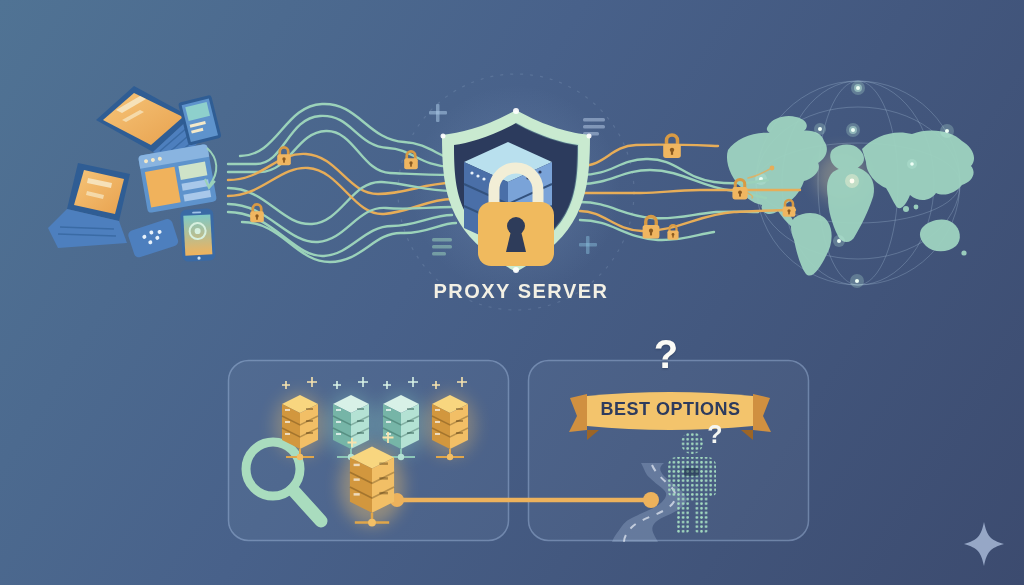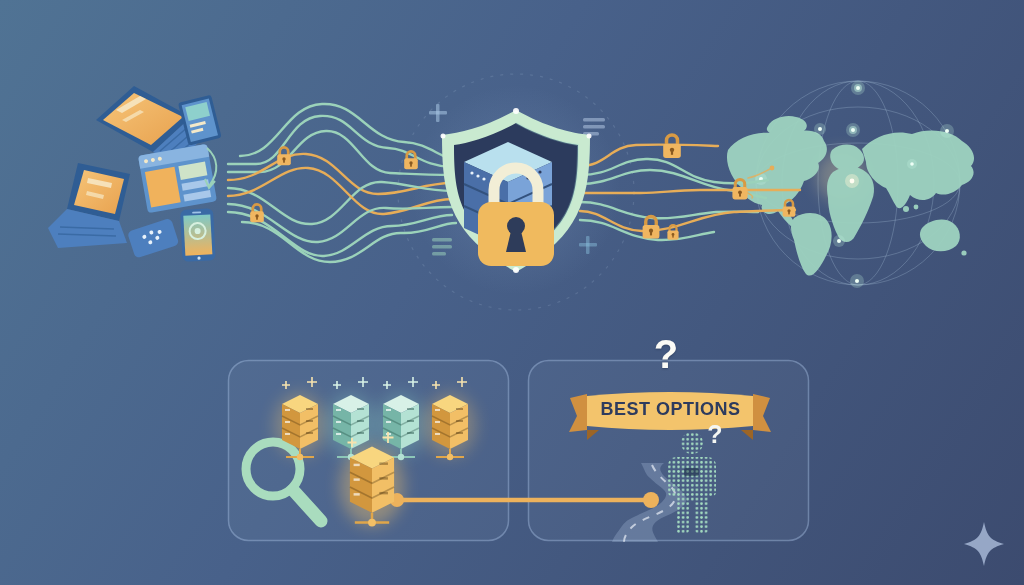--- a/index.html
+++ b/index.html
@@ -374,16 +374,17 @@
   <path d="M587,394 L570,398 L577,416 L569,432 L587,430 Z" fill="#d09040"></path>
   <path d="M753,394 L770,398 L763,416 L771,432 L753,430 Z" fill="#d09040"></path>
   <path d="M587,430 L599,430 L587,440 Z" fill="#9c6526"></path>
   <path d="M753,430 L741,430 L753,440 Z" fill="#9c6526"></path>
   <path d="M587,396 Q670,388 753,396 L753,426 Q670,434 587,426 Z" fill="#f3c46c"></path>
 </g>
 
 <path d="M984,522 C987,536 990,540 1004,544 C990,548 987,552 984,566 C981,552 978,548 964,544 C978,540 981,536 984,522 Z" fill="#96a7c6"></path>
 </svg>
 
+<div id="proxy-label" class="overlay">PROXY SERVER</div>
 <div id="banner-label" class="overlay">BEST OPTIONS</div>
 <div id="q-big" class="overlay">?</div>
 <div id="q-small" class="overlay">?</div>
 </div>
 
 </body></html>

